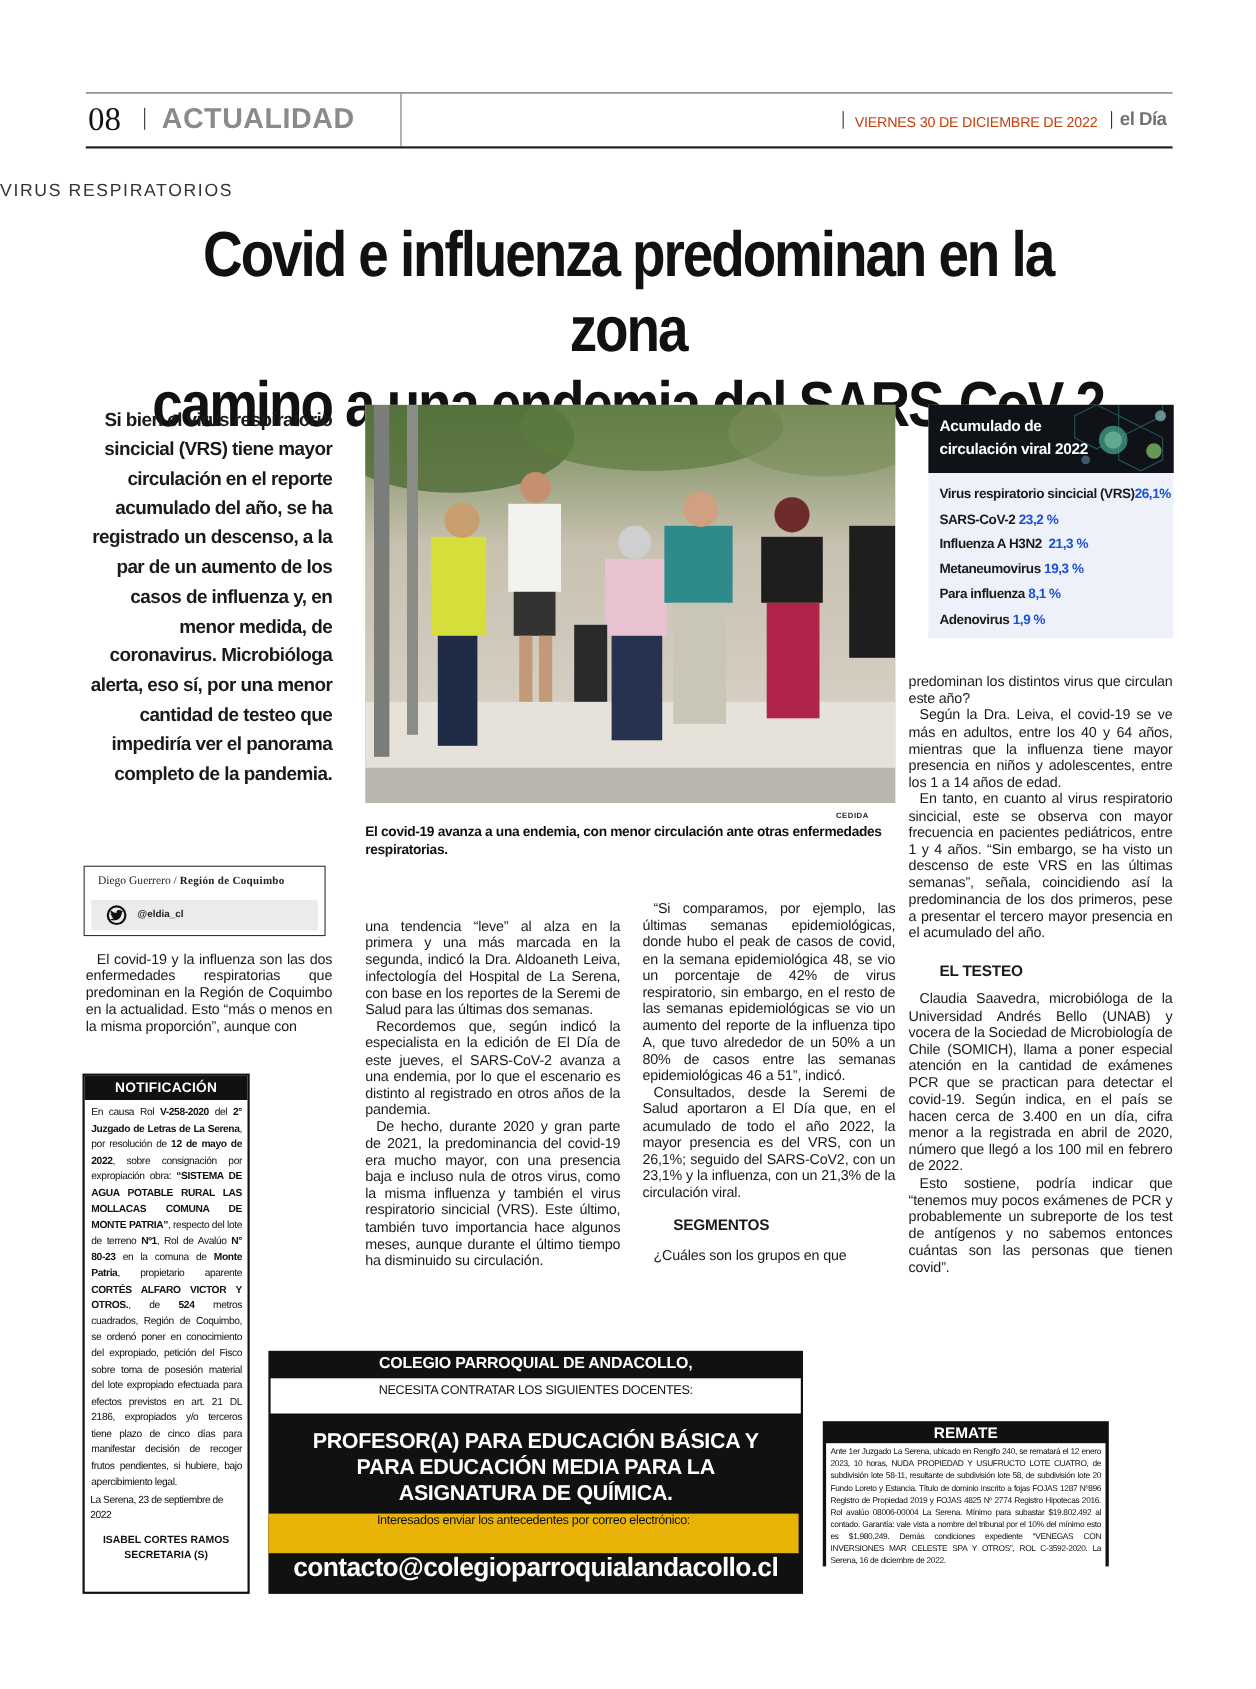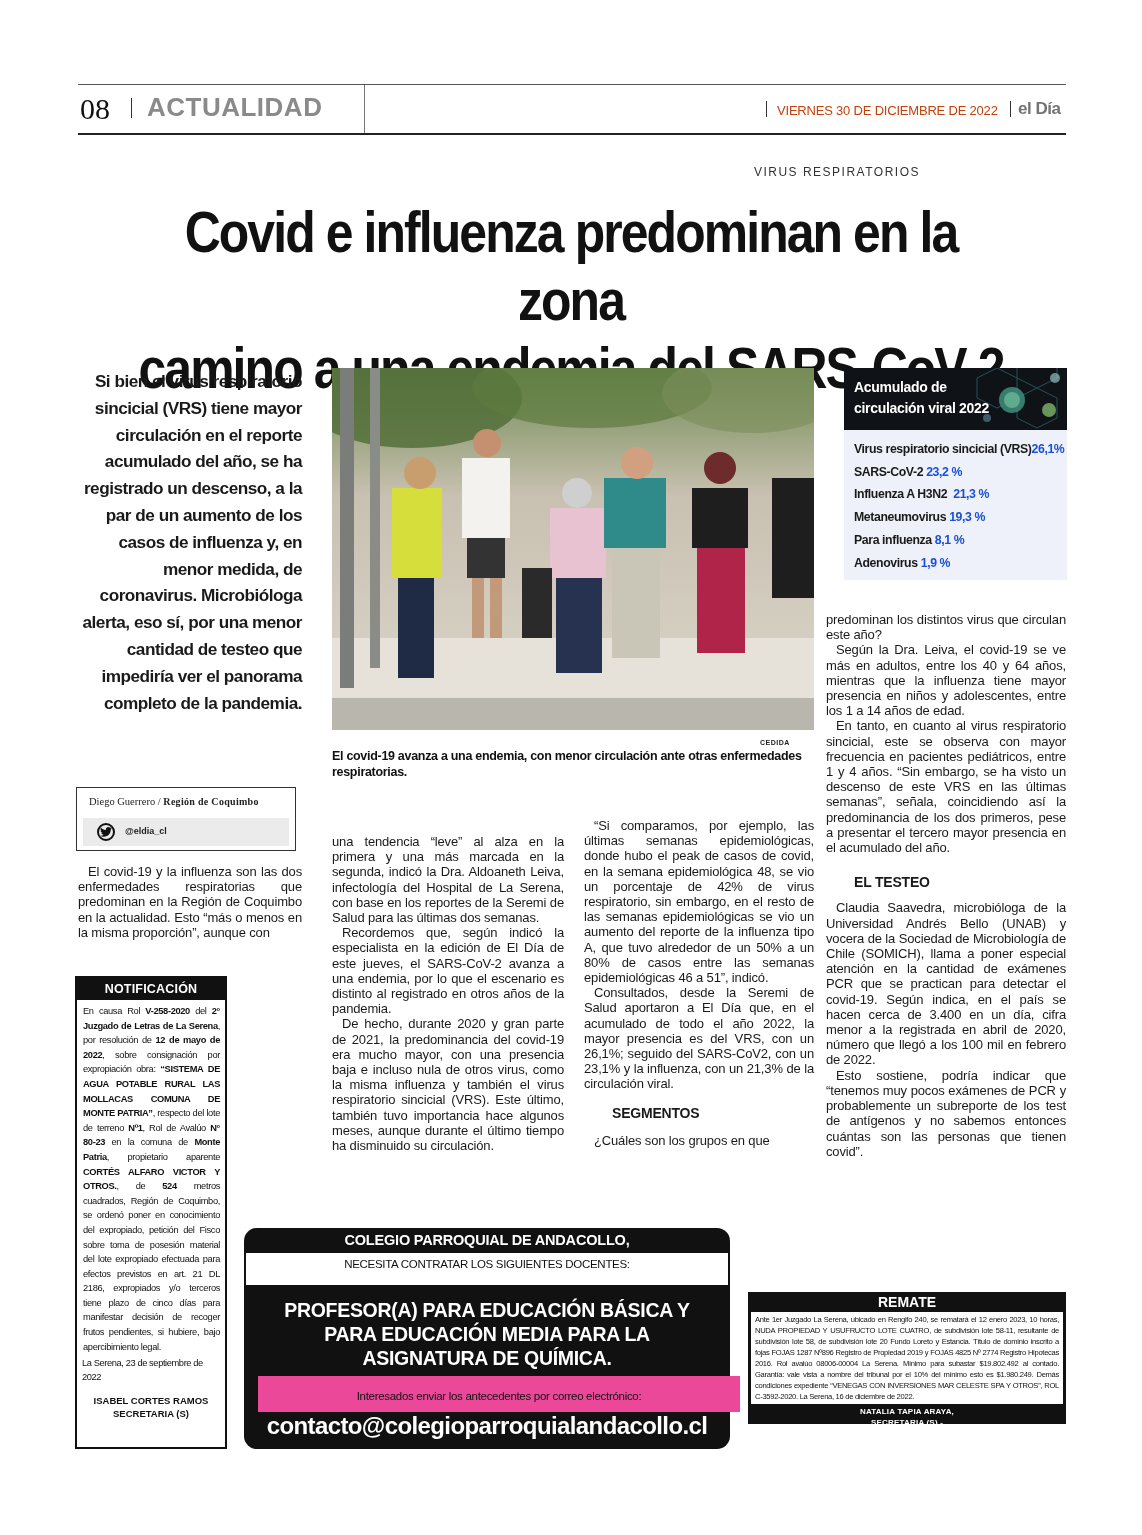--- a/index.html
+++ b/index.html
@@ -10,21 +10,21 @@
   
   .hdr-top { left: 78px; top: 84px; width: 988px; height: 1px; background: #555; }
   .hdr-bot { left: 78px; top: 133px; width: 988px; height: 2px; background: #222; }
   .hdr-vsep { left: 364px; top: 85px; width: 1px; height: 48px; background: #777; }
   .page-num { left: 80px; top: 92px; font-family: "Liberation Serif", serif; font-size: 30px; color: #111; }
   .pipe { width: 1px; background: #333; }
   .section { left: 147px; top: 92px; font-size: 26px; font-weight: bold; color: #8a8a8a; letter-spacing: 0.5px; }
   .date { left: 777px; top: 103px; font-size: 13px; color: #c2410c; letter-spacing: -0.2px; }
   .brand { left: 1018px; top: 99px; font-size: 17px; font-weight: bold; color: #737373; letter-spacing: -0.5px; }
 
-  .kicker { left: 0; width: 920px; top: 165px; text-align: right; font-size: 12px; letter-spacing: 1.5px; color: #333; }
+  .kicker { left: 0; width: 920px; top: 165px; text-align: left; font-size: 16px; letter-spacing: 1.5px; color: #333; }
   .headline { left: 60px; width: 1022px; top: 198px; text-align: center; font-size: 58px; line-height: 68px; font-weight: bold; letter-spacing: -2.2px; transform: scaleX(0.86); transform-origin: center top; color: #111; }
 
   .lead { left: 70px; width: 232px; top: 368px; text-align: right; font-size: 17.2px; line-height: 26.8px; font-weight: bold; letter-spacing: -0.5px; color: #1a1a1a; }
 
   
   .photo { left: 332px; top: 368px; width: 482px; height: 362px; overflow: hidden; background: #c9c6bd; }
   .photo svg { width: 100%; height: 100%; display: block; }
   .credit { left: 760px; top: 739px; font-size: 7px; font-weight: bold; letter-spacing: 0.5px; color: #222; }
   .caption { left: 332px; top: 748px; width: 484px; font-size: 12.5px; line-height: 16px; font-weight: bold; letter-spacing: -0.3px; color: #111; }
 
@@ -57,29 +57,29 @@
 
   
   .notif { left: 75px; top: 976px; width: 152px; height: 473px; border: 2px solid #111; }
   .notif-head { height: 22px; background: #111; color: #fff; text-align: center; font-size: 12.5px; font-weight: bold; line-height: 22px; letter-spacing: 0.2px; }
   .notif-body { padding: 4px 5px 0 6px; font-size: 9.3px; line-height: 14.6px; text-align: justify; letter-spacing: -0.35px; color: #111; }
   .notif-body b { font-weight: bold; }
   .notif-place { padding: 2px 5px 0 5px; font-size: 9.3px; line-height: 14px; letter-spacing: -0.4px; color: #111; }
   .notif-sign { margin-top: 10px; text-align: center; font-size: 9.5px; line-height: 13px; font-weight: bold; color: #111; }
 
   
-  .ad { left: 244px; top: 1228px; width: 486px; height: 221px; background: #111; border-radius: 13px; }
+  .ad { left: 244px; top: 1228px; width: 486px; height: 221px; background: #111; }
   .ad-org { position: absolute; left: 0; width: 486px; top: 4px; text-align: center; color: #fff; font-size: 14.5px; font-weight: bold; letter-spacing: -0.2px; }
   .ad-band1 { position: absolute; left: 2px; top: 25px; width: 482px; height: 32px; background: #fff; text-align: center; font-size: 11.5px; padding-top: 5px; letter-spacing: -0.3px; color: #111; }
   .ad-main { position: absolute; left: 0; width: 486px; top: 70px; text-align: center; color: #fff; font-size: 19.5px; line-height: 24px; font-weight: bold; letter-spacing: -0.3px; }
-  .ad-band2 { position: absolute; left: 14px; top: 148px; width: 482px; height: 36px; background: #ec4899; text-align: center; font-size: 11.5px; padding-top: 14px; letter-spacing: -0.3px; color: #111; }
+  .ad-band2 { position: absolute; left: 0; top: 148px; width: 482px; height: 36px; background: #eab308; text-align: center; font-size: 11.5px; padding-top: 0; letter-spacing: -0.3px; color: #111; }
   .ad-email { position: absolute; left: 0; width: 486px; top: 184px; text-align: center; color: #fff; font-size: 24px; font-weight: bold; letter-spacing: -0.6px; }
 
   
-  .remate { left: 748px; top: 1292px; width: 318px; height: 132px; background: #111; }
+  .remate { left: 748px; top: 1292px; width: 260px; height: 132px; background: #111; }
   .remate-head { height: 20px; text-align: center; color: #fff; font-size: 14px; font-weight: bold; line-height: 20px; }
   .remate-body { margin: 0 3px; background: #fff; padding: 2px 4px 2px 4px; font-size: 7.6px; line-height: 11px; text-align: justify; letter-spacing: -0.3px; color: #111; }
   .remate-sign { text-align: center; color: #fff; font-size: 8px; line-height: 11px; font-weight: bold; padding-top: 2px; letter-spacing: 0.2px; }
 </style>
 </head>
 <body>
 
 <div class="abs hdr-top"></div>
 <div class="abs hdr-vsep"></div>
 <div class="abs page-num">08</div>

